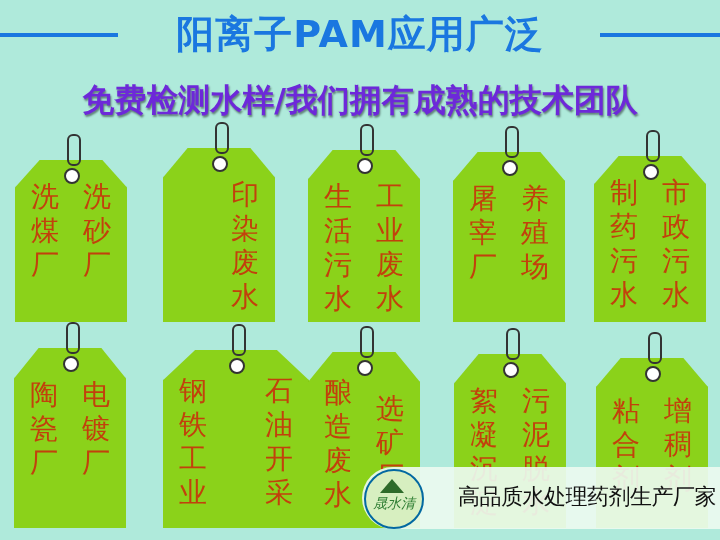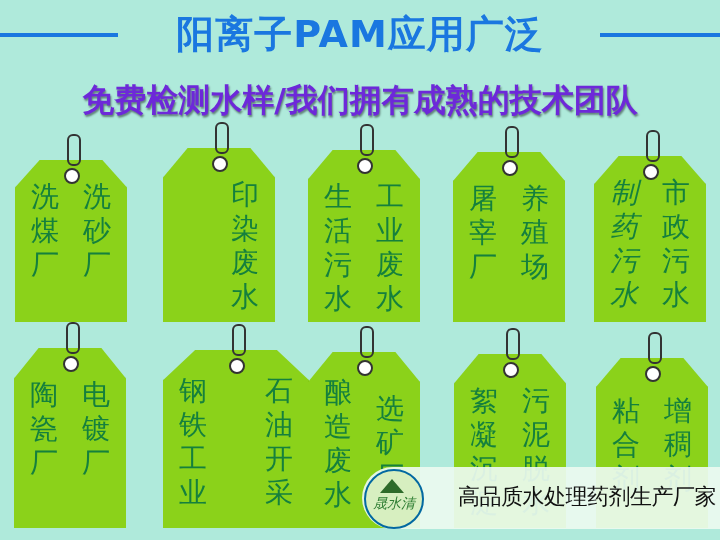--- a/index.html
+++ b/index.html
@@ -31,21 +31,21 @@
   .tag .ring {
     position: absolute; left: 50%; top: -26px; width: 10px; height: 28px;
     margin-left: -4px; border: 2px solid #333; border-radius: 6px;
   }
   .tag .hole {
     position: absolute; left: 50%; top: 8px; width: 12px; height: 12px; margin-left: -7px;
     background: #fff; border: 2px solid #333; border-radius: 50%;
   }
   .tag .col {
     position: absolute; top: 30px; width: 36px;
-    font-size: 28px; line-height: 34px; color: #15803d; text-align: center;
+    font-size: 28px; line-height: 34px; color: #c2410c; text-align: center;
     word-break: break-all;
   }
   .tag .col.c1 { left: 12px; }
   .tag .col.c2 { right: 12px; }
   .banner {
     position: absolute; left: 362px; top: 467px; width: 358px; height: 62px;
     background: rgba(235,250,240,0.92);
     border-radius: 31px 0 0 31px;
   }
   .logo {
@@ -100,21 +100,21 @@
   <div class="body"></div>
     <div class="ring"></div>
     <div class="hole"></div>
   <div class="col c1">屠宰厂</div>
   <div class="col c2">养殖场</div>
 </div>
 <div class="tag" style="left:594px;top:156px;height:166px;">
   <div class="body"></div>
     <div class="ring"></div>
     <div class="hole"></div>
-  <div class="col c1" style="top:20px;font-style:italic;">制药污水</div>
+  <div class="col c1" style="top:20px;">制药污水</div>
   <div class="col c2" style="top:20px;">市政污水</div>
 </div>
 
 <div class="tag" style="left:14px;top:348px;height:180px;">
   <div class="body"></div>
     <div class="ring"></div>
     <div class="hole"></div>
   <div class="col c1" style="top:30px;">陶瓷厂</div>
   <div class="col c2" style="top:30px;">电镀厂</div>
 </div>

